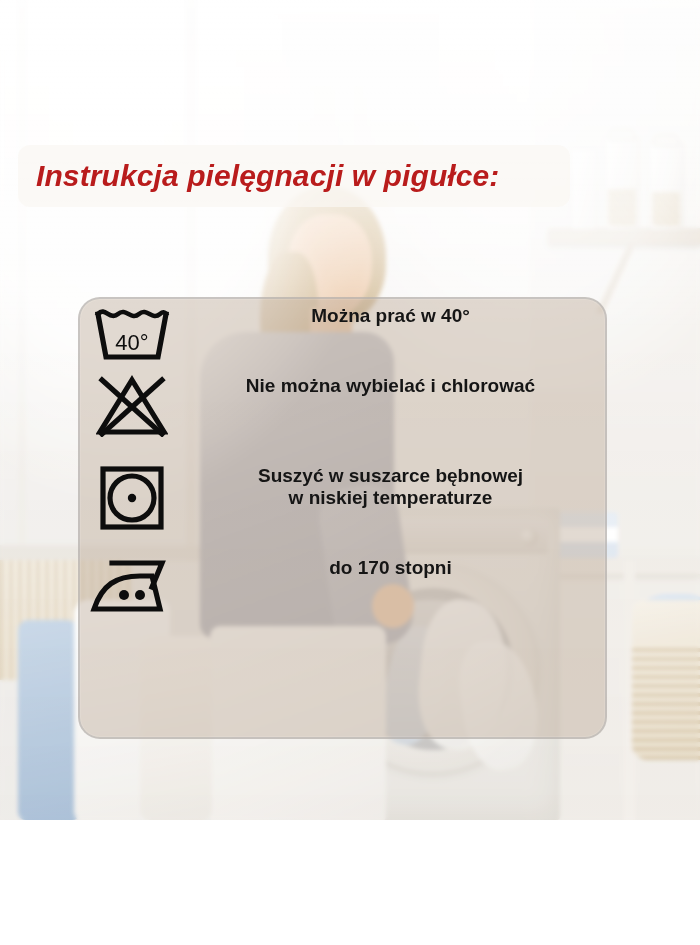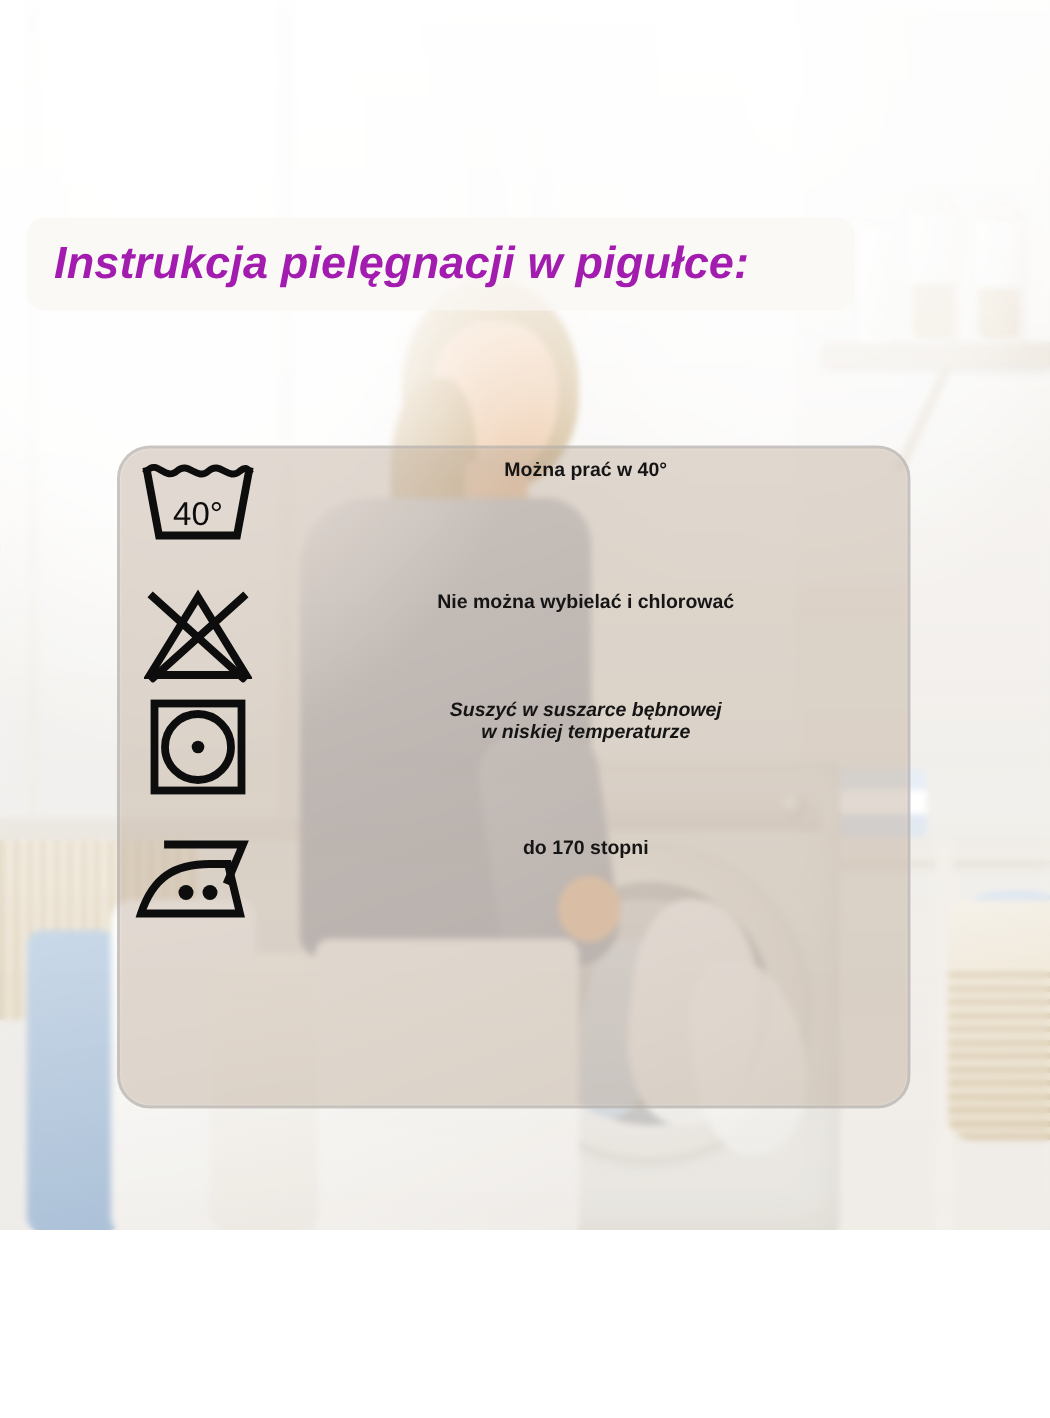--- a/index.html
+++ b/index.html
@@ -115,35 +115,35 @@
 
   
   #grade{left:0;top:0;width:700px;height:820px;
         background:linear-gradient(180deg,rgba(255,255,255,.34) 0%,rgba(255,255,255,.10) 40%,rgba(255,252,247,.14) 100%);}
   #blur{left:0;top:0;width:700px;height:820px;backdrop-filter:blur(2.2px);}
 
   
   #title-band{position:absolute;left:18px;top:145px;width:552px;height:62px;border-radius:12px;
         background:rgba(250,247,243,.72);display:flex;align-items:center;}
   #title-text{padding-left:18px;font-size:30px;font-weight:bold;font-style:italic;
-        color:#a21caf;letter-spacing:.1px;white-space:nowrap;}
+        color:#b91c1c;letter-spacing:.1px;white-space:nowrap;}
 
   
   #care-panel{position:absolute;left:78px;top:297px;width:525px;height:438px;border-radius:22px;
         background:rgba(186,168,148,.42);border:2px solid rgba(178,178,178,.55);
         box-shadow:0 0 0 1px rgba(255,255,255,.10) inset;}
 
   .care-row{position:absolute;display:flex;align-items:flex-start;}
   .icon-cell{width:104px;display:flex;align-items:center;justify-content:center;flex:0 0 104px;}
   .label{flex:1;text-align:center;color:#151515;font-weight:bold;line-height:1.16;
-        font-size:13px;padding-right:8px;}
+        font-size:19px;padding-right:8px;}
 
   #row1{left:0;top:6px;width:525px;height:80px;}
-  #row2{left:0;top:94px;width:525px;height:80px;}
-  #row3{left:0;top:166px;width:525px;height:92px;font-style:italic;}
+  #row2{left:0;top:76px;width:525px;height:80px;}
+  #row3{left:0;top:166px;width:525px;height:92px;}
   #row4{left:0;top:258px;width:525px;height:92px;}
   #row5{left:0;top:350px;width:525px;height:82px;}
 
   svg{display:block;}
   .stroke{fill:none;stroke:#0d0d0d;stroke-width:5.2;stroke-linecap:square;stroke-linejoin:miter;}
   .thin{stroke-width:4.6;}
   .fillblk{fill:#0d0d0d;}
 
   
   #footer-white{position:absolute;left:0;top:820px;width:700px;height:125px;background:#ffffff;}

